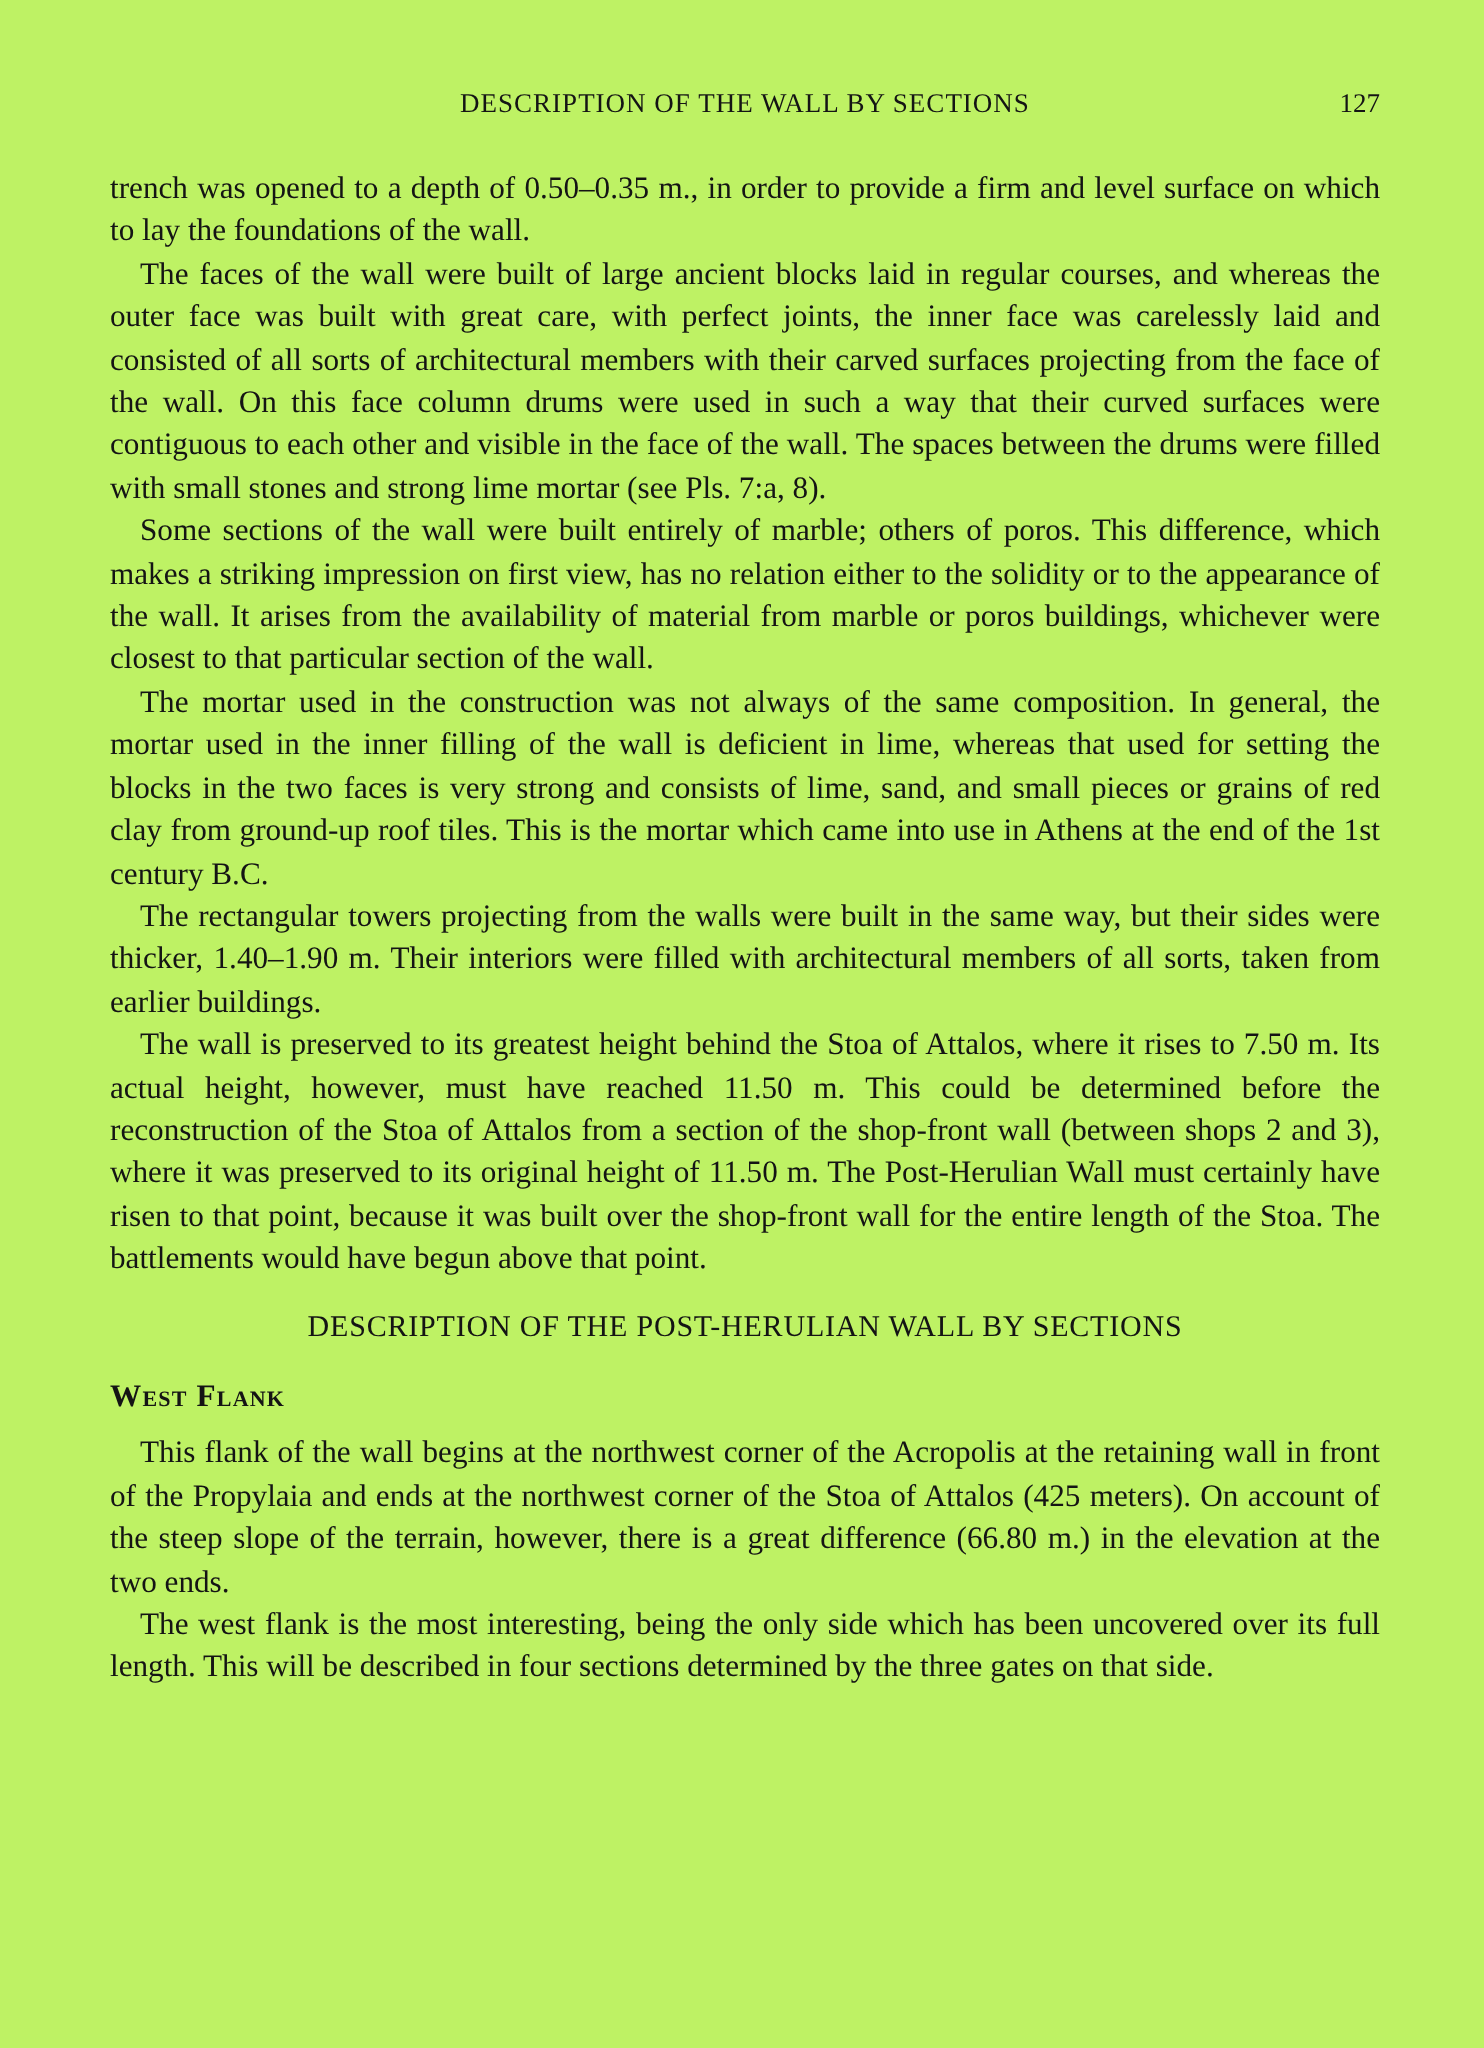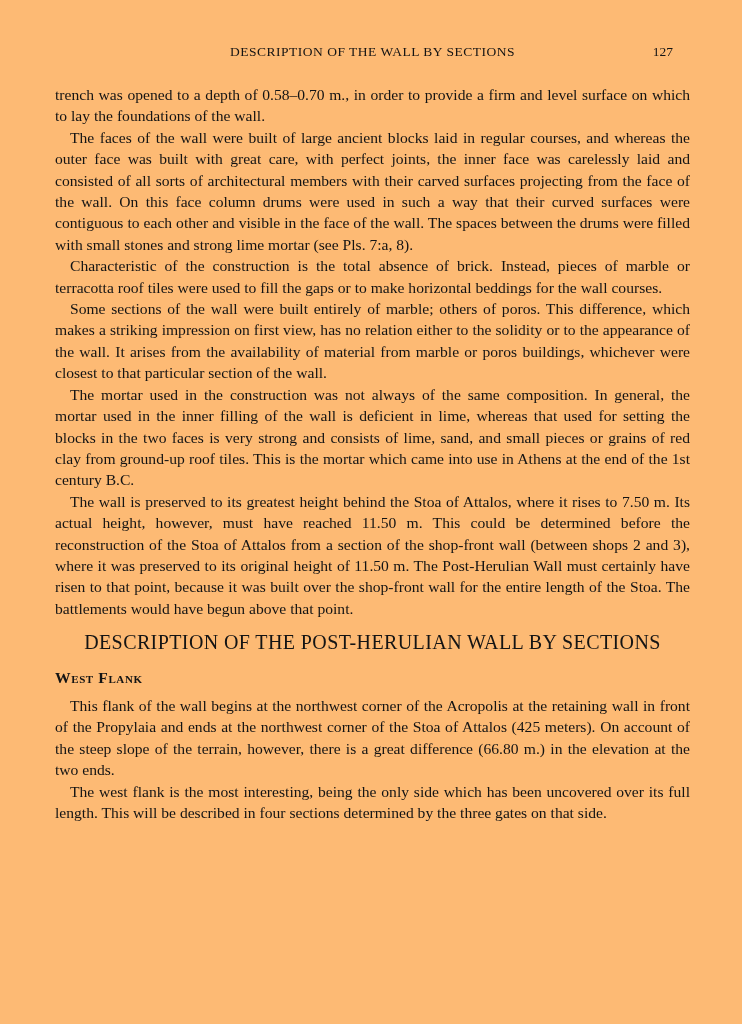--- a/index.html
+++ b/index.html
@@ -5,57 +5,57 @@
   html, body {
     margin: 0;
     padding: 0;
     background: #ffffff;
   }
   .page {
     position: relative;
     width: 742px;
     height: 1024px;
     box-sizing: border-box;
-    background: #fdba74;
+    background: #bef264;
     color: #141414;
     font-family: "Liberation Serif", "DejaVu Serif", serif;
     padding: 44px 52px 0 55px;
     overflow: hidden;
   }
   .running-header {
     position: relative;
     text-align: center;
     font-size: 13.5px;
     letter-spacing: 0.5px;
     margin-bottom: 24px;
     white-space: nowrap;
   }
   .running-title {
     display: inline-block;
   }
   .page-number {
     position: absolute;
-    right: 17px;
+    right: 0;
     top: 0;
     letter-spacing: 0;
   }
   .body-text {
     font-size: 15.6px;
     line-height: 21.4px;
     text-align: justify;
   }
   .body-text p {
     margin: 0;
     text-indent: 15px;
   }
   .body-text p.noindent {
     text-indent: 0;
   }
   h2.section-heading {
-    font-size: 20px;
+    font-size: 15px;
     font-weight: normal;
     text-align: center;
     letter-spacing: 0.4px;
     margin: 13px 0 10px 0;
     text-indent: 0;
   }
   h3.subsection-heading {
     font-size: 15.6px;
     font-weight: bold;
     font-variant: small-caps;
@@ -69,25 +69,25 @@
 
 <div class="page">
 
   <div class="running-header">
     <span class="running-title">DESCRIPTION OF THE WALL BY SECTIONS</span>
     <span class="page-number">127</span>
   </div>
 
   <div class="body-text">
 
-    <p class="noindent">trench was opened to a depth of 0.58–0.70 m., in order to provide a firm and level surface on which to lay the foundations of the wall.</p>
+    <p class="noindent">trench was opened to a depth of 0.50–0.35 m., in order to provide a firm and level surface on which to lay the foundations of the wall.</p>
     <p>The faces of the wall were built of large ancient blocks laid in regular courses, and whereas the outer face was built with great care, with perfect joints, the inner face was carelessly laid and consisted of all sorts of architectural members with their carved surfaces projecting from the face of the wall. On this face column drums were used in such a way that their curved surfaces were contiguous to each other and visible in the face of the wall. The spaces between the drums were filled with small stones and strong lime mortar (see Pls. 7:a, 8).</p>
-    <p>Characteristic of the construction is the total absence of brick. Instead, pieces of marble or terracotta roof tiles were used to fill the gaps or to make horizontal beddings for the wall courses.</p>
     <p>Some sections of the wall were built entirely of marble; others of poros. This difference, which makes a striking impression on first view, has no relation either to the solidity or to the appearance of the wall. It arises from the availability of material from marble or poros buildings, whichever were closest to that particular section of the wall.</p>
     <p>The mortar used in the construction was not always of the same composition. In general, the mortar used in the inner filling of the wall is deficient in lime, whereas that used for setting the blocks in the two faces is very strong and consists of lime, sand, and small pieces or grains of red clay from ground-up roof tiles. This is the mortar which came into use in Athens at the end of the 1st century B.C.</p>
+    <p>The rectangular towers projecting from the walls were built in the same way, but their sides were thicker, 1.40–1.90 m. Their interiors were filled with architectural members of all sorts, taken from earlier buildings.</p>
     <p>The wall is preserved to its greatest height behind the Stoa of Attalos, where it rises to 7.50 m. Its actual height, however, must have reached 11.50 m. This could be determined before the reconstruction of the Stoa of Attalos from a section of the shop-front wall (between shops 2 and 3), where it was preserved to its original height of 11.50 m. The Post-Herulian Wall must certainly have risen to that point, because it was built over the shop-front wall for the entire length of the Stoa. The battlements would have begun above that point.</p>
 
     <h2 class="section-heading">DESCRIPTION OF THE POST-HERULIAN WALL BY SECTIONS</h2>
 
 
     <h3 class="subsection-heading">West Flank</h3>
 
     <p>This flank of the wall begins at the northwest corner of the Acropolis at the retaining wall in front of the Propylaia and ends at the northwest corner of the Stoa of Attalos (425 meters). On account of the steep slope of the terrain, however, there is a great difference (66.80 m.) in the elevation at the two ends.</p>
     <p>The west flank is the most interesting, being the only side which has been uncovered over its full length. This will be described in four sections determined by the three gates on that side.</p>
 

